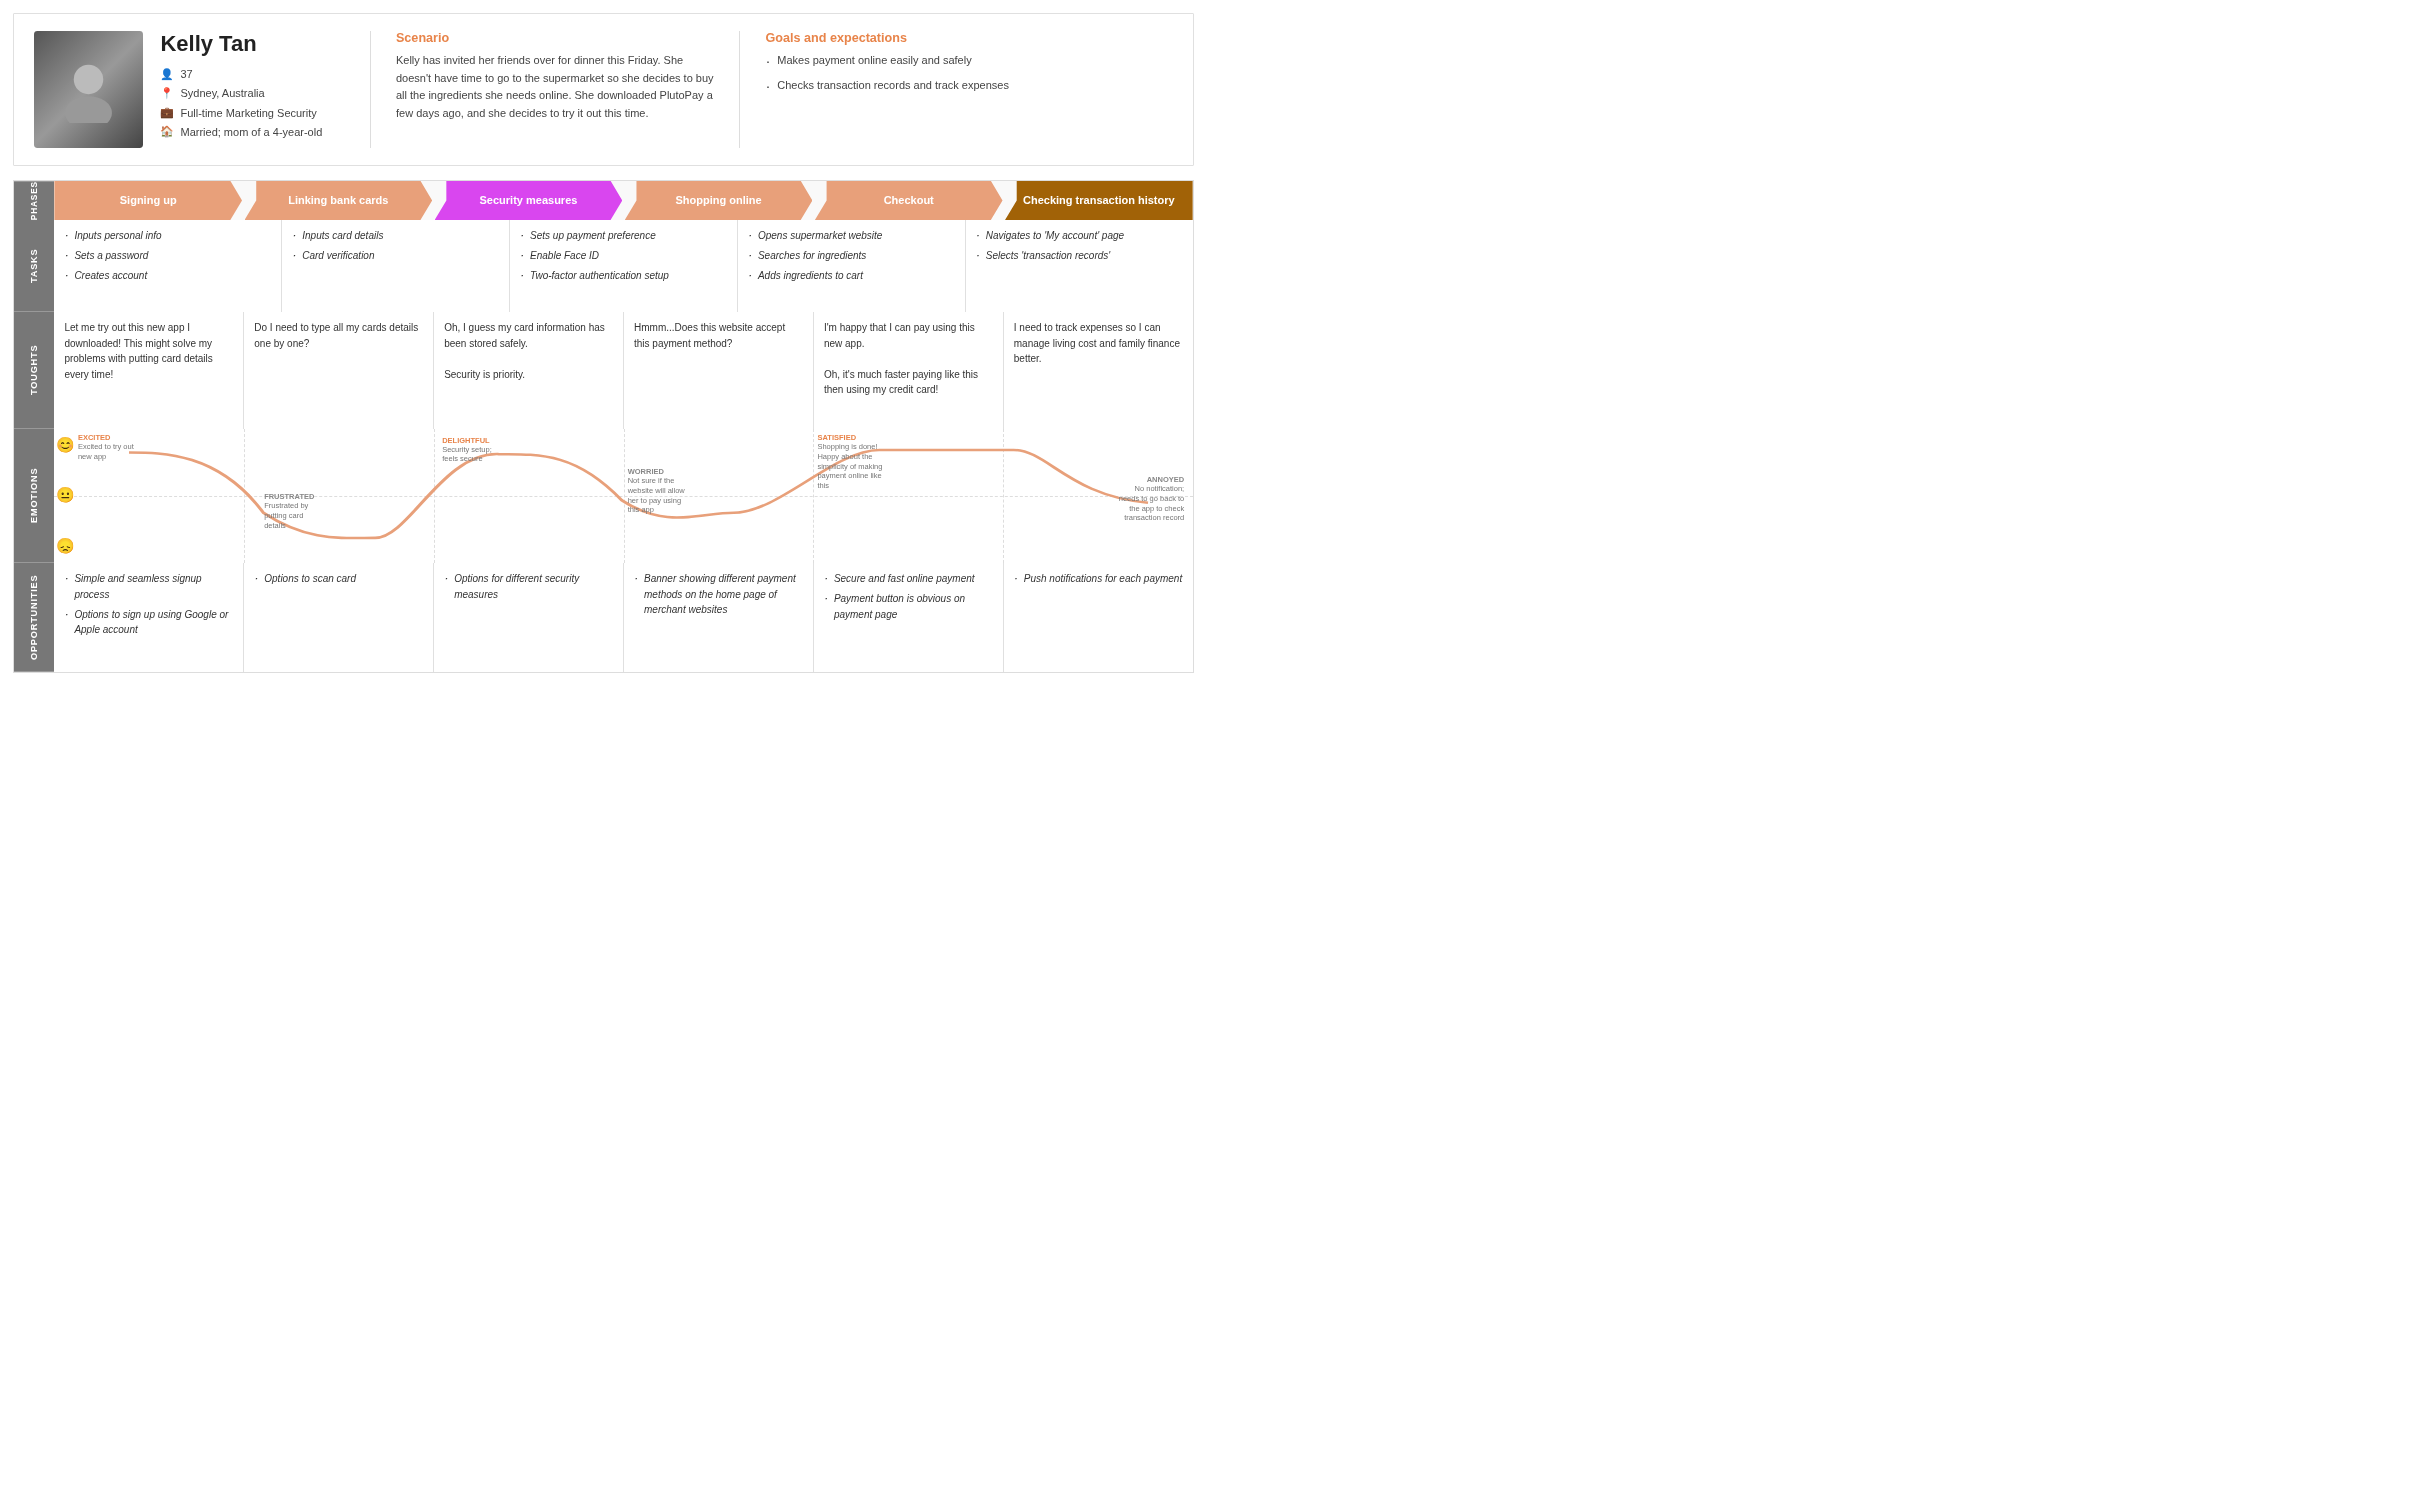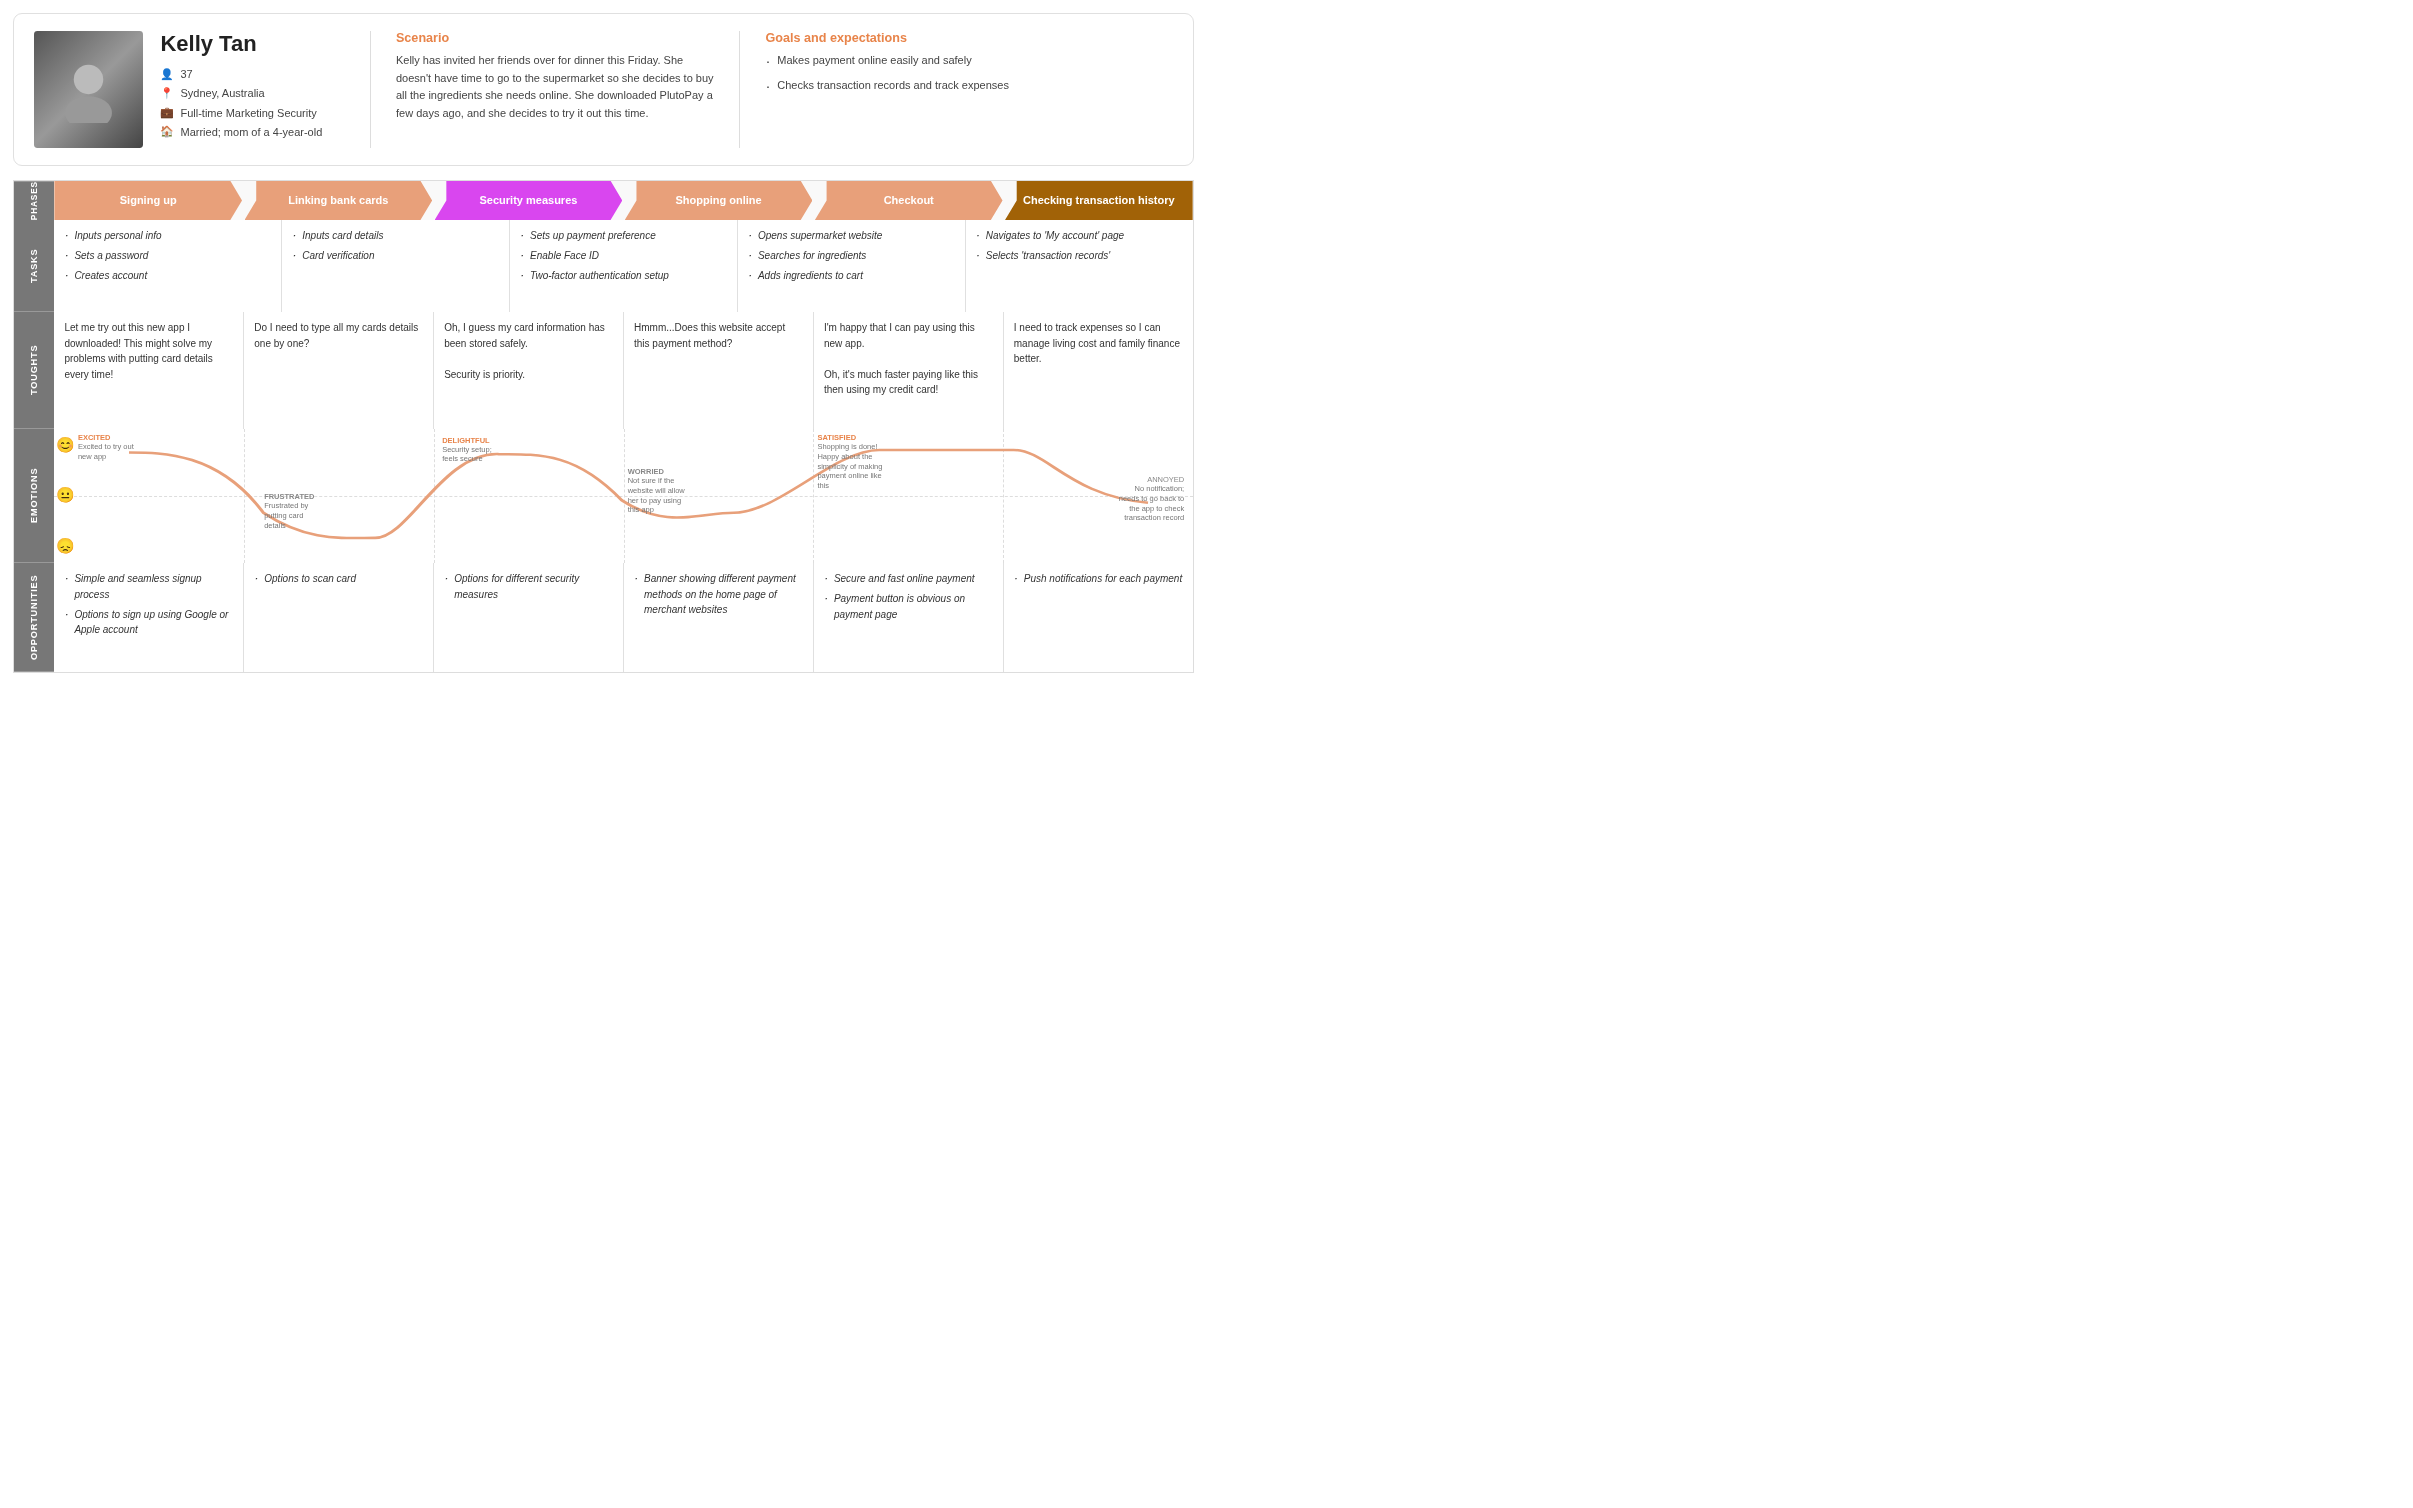--- a/index.html
+++ b/index.html
@@ -12,21 +12,21 @@
       overflow-x: hidden;
     }
 
     
     .persona-section {
       display: flex;
       align-items: flex-start;
       padding: 17px 20px;
       border: 1.3px solid #e0e0e0;
       margin: 13.4px;
-      border-radius: 9px;
+      border-radius: 1px;
       gap: 17px;
       background: #fff;
     }
     .persona-photo {
       width: 109px;
       height: 117px;
       background: #888;
       border-radius: 3.4px;
       overflow: hidden;
       flex-shrink: 0;
@@ -353,21 +353,21 @@
         <div style="font-size:7.5px; font-weight:700; color:#888;">WORRIED</div>
         <div style="font-size:7.5px; color:#777; max-width:67px; line-height:1.3;">Not sure if the website will allow her to pay using this app</div>
       </div>
 
       <div style="position:absolute; left:calc(66.67% + 4.2px); top:4.2px;">
         <div style="font-size:7.5px; font-weight:700; color:#e8844a;">SATISFIED</div>
         <div style="font-size:7.5px; color:#777; max-width:75px; line-height:1.3;">Shopping is done! Happy about the simplicity of making payment online like this</div>
       </div>
 
       <div style="position:absolute; right:8.4px; top:46px;">
-        <div style="font-size:7.5px; font-weight:400; color:#888; text-align:right;">ANNOYED</div>
+        <div style="font-size:7.5px; font-weight:700; color:#888; text-align:right;">ANNOYED</div>
         <div style="font-size:7.5px; color:#777; max-width:67px; line-height:1.3; text-align:right;">No notification; needs to go back to the app to check transaction record</div>
       </div>
 
     </div>
   </div>
 
   <div class="row-wrapper">
     <div class="row-side-label" style="min-height:109px;">Opportunities</div>
     <div style="flex:1; display:flex;">
       <div class="content-cell" style="min-height:109px;">

